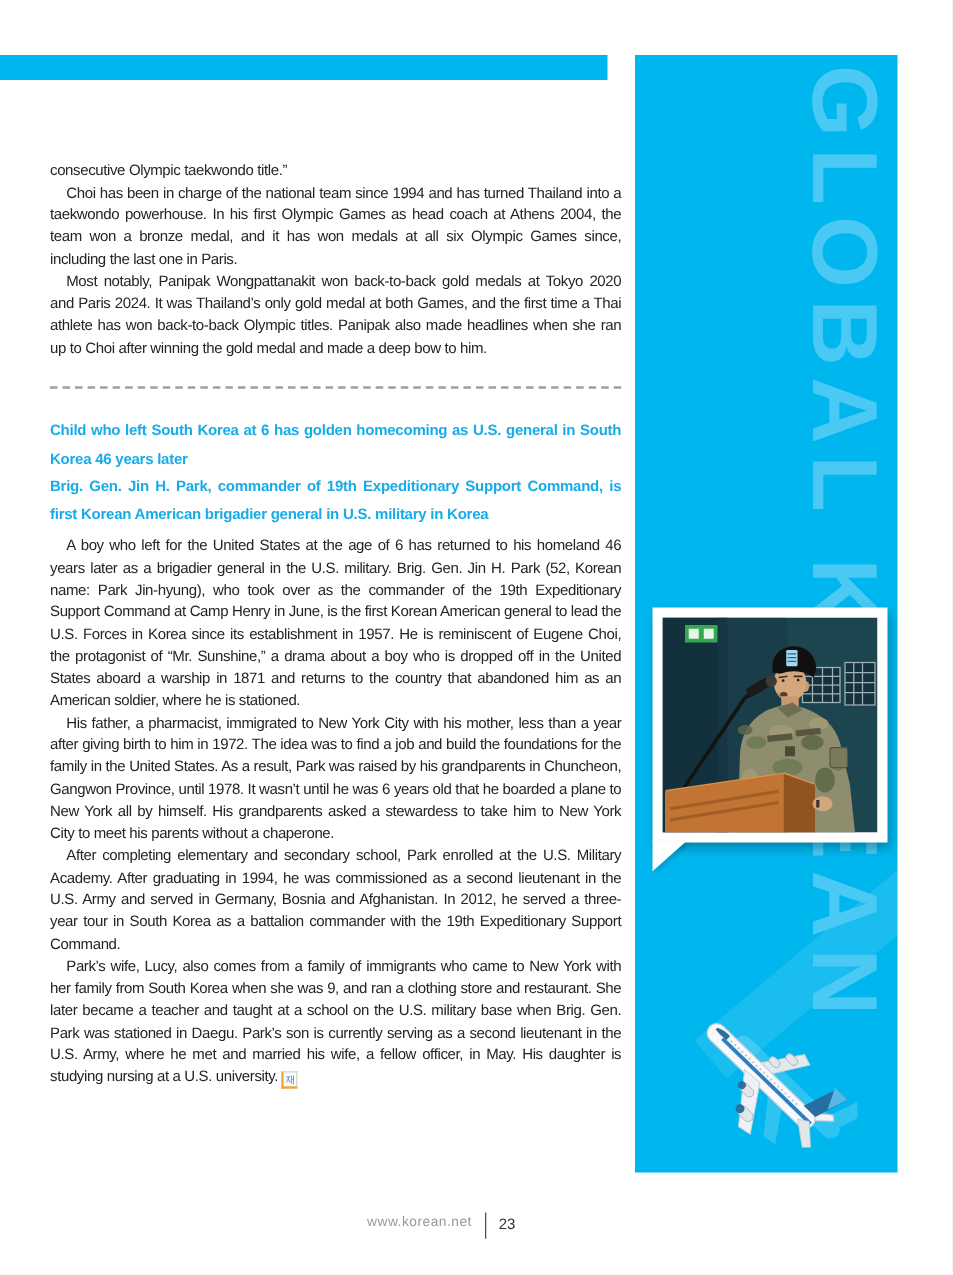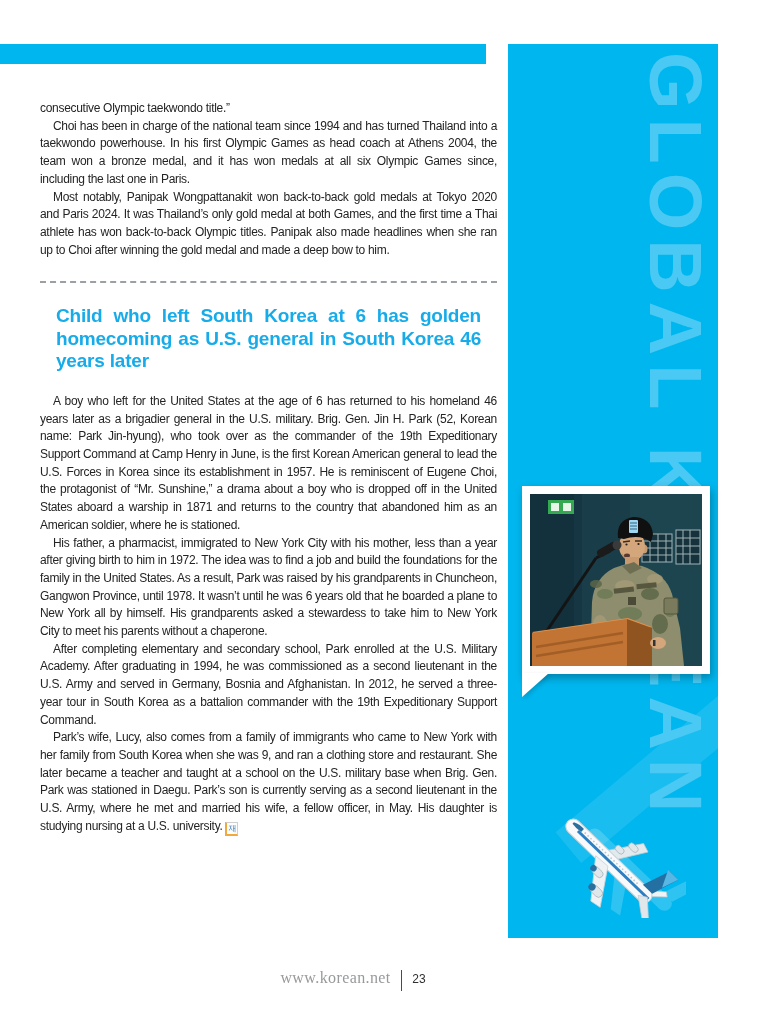--- a/index.html
+++ b/index.html
@@ -27,40 +27,40 @@
     border-top:24px solid #ffffff;border-right:27px solid transparent;
     filter:drop-shadow(2px 2px 2px rgba(0,0,0,0.15));
   }
   .plane{position:absolute;left:534px;top:812px;}
   
   .content{position:absolute;left:40px;top:100px;width:457px;color:var(--body_text,#242424);}
   .content p{
     margin:0;font-size:12px;line-height:17.7px;letter-spacing:-0.3px;
     text-align:justify;text-indent:13px;
   }
-  .content p.cont{text-indent:0;}
+  .content p.cont{text-indent:0;margin-top:28px;}
   .dash-divider{border:0;border-top:2px dashed var(--divider,#9aa0a4);margin:22px 0 0 0;}
   .headline{
-    color:var(--heading,#17ace9);font-weight:bold;font-size:19px;line-height:22.2px;
-    letter-spacing:-0.2px;text-align:justify;margin:16px;
+    color:var(--heading,#17ace9);font-weight:bold;font-size:12px;line-height:22.2px;
+    letter-spacing:-0.2px;text-align:justify;margin:0;
   }
   .headline.first{margin-top:22px;}
-  .main-body{margin-top:21px;}
+  .main-body{margin-top:6px;}
   .endmark{
     display:inline-block;width:10px;height:11px;line-height:11px;text-indent:0;
     font-size:8px;text-align:center;color:#3a79b8;vertical-align:-1px;
     border:1px solid #cfcfcf;border-left:2px solid #f2a93b;border-bottom:2px solid #f2a93b;
     margin-left:3px;background:#fdfdfd;letter-spacing:0;
   }
   
   .footer{
     position:absolute;left:0;right:0;top:964px;display:flex;justify-content:center;
     align-items:center;gap:10px;transform:translateX(-28px);
   }
-  .footer .site{font-size:16px;color:var(--muted,#97999b);letter-spacing:0.4px;font-family:Liberation Serif, serif;}
+  .footer .site{font-size:11px;color:var(--muted,#97999b);letter-spacing:0.4px;}
   .footer .fdiv{width:1.5px;height:21px;background:#4a4a4a;margin-top:6px;}
   .footer .pagenum{font-size:12px;font-weight:normal;color:var(--page_number,#2f2f2f);margin-top:2px;}
 </style>
 </head>
 <body>
 
 <div id="page">
 
   <div class="topbar"></div>
 
@@ -70,20 +70,21 @@
   </div>
 
   <div class="content">
     <p class="cont">consecutive Olympic taekwondo title.”</p>
     <p>Choi has been in charge of the national team since 1994 and has turned Thailand into a taekwondo powerhouse. In his first Olympic Games as head coach at Athens 2004, the team won a bronze medal, and it has won medals at all six Olympic Games since, including the last one in Paris.</p>
     <p>Most notably, Panipak Wongpattanakit won back-to-back gold medals at Tokyo 2020 and Paris 2024. It was Thailand’s only gold medal at both Games, and the first time a Thai athlete has won back-to-back Olympic titles. Panipak also made headlines when she ran up to Choi after winning the gold medal and made a deep bow to him.</p>
 
     <hr class="dash-divider">
 
     <h2 class="headline first">Child who left South Korea at 6 has golden homecoming as U.S. general in South Korea 46 years later</h2>
+    <h2 class="headline">Brig. Gen. Jin H. Park, commander of 19th  Expeditionary Support Command, is first Korean American brigadier general in U.S. military in Korea</h2>
 
     <div class="main-body">
       <p>A boy who left for the United States at the age of 6 has returned to his homeland 46 years later as a brigadier general in the U.S. military. Brig. Gen. Jin H. Park (52, Korean name: Park Jin-hyung), who took over as the commander of the 19th Expeditionary Support Command at Camp Henry in June, is the first Korean American general to lead the U.S. Forces in Korea since its establishment in 1957. He is reminiscent of Eugene Choi, the protagonist of “Mr. Sunshine,” a drama about a boy who is dropped off in the United States aboard a warship in 1871 and returns to the country that abandoned him as an American soldier, where he is stationed.</p>
       <p>His father, a pharmacist, immigrated to New York City with his mother, less than a year after giving birth to him in 1972. The idea was to find a job and build the foundations for the family in the United States. As a result, Park was raised by his grandparents in Chuncheon, Gangwon Province, until 1978. It wasn’t until he was 6 years old that he boarded a plane to New York all by himself. His grandparents asked a stewardess to take him to New York City to meet his parents without a chaperone.</p>
       <p>After completing elementary and secondary school, Park enrolled at the U.S. Military Academy. After graduating in 1994, he was commissioned as a second lieutenant in the U.S. Army and served in Germany, Bosnia and Afghanistan. In 2012, he served a three-year tour in South Korea as a battalion commander with the 19th Expeditionary Support Command.</p>
       <p><span>Park’s wife, Lucy, also comes from a family of immigrants who came to New York with her family from South Korea when she was 9, and ran a clothing store and restaurant. She later became a teacher and taught at a school on the U.S. military base when Brig. Gen. Park was stationed in Daegu. Park’s son is currently serving as a second lieutenant in the U.S. Army, where he met and married his wife, a fellow officer, in May. His daughter is studying nursing at a U.S. university.</span><span class="endmark">재</span></p>
     </div>
   </div>
 
   <div class="photo-frame">

